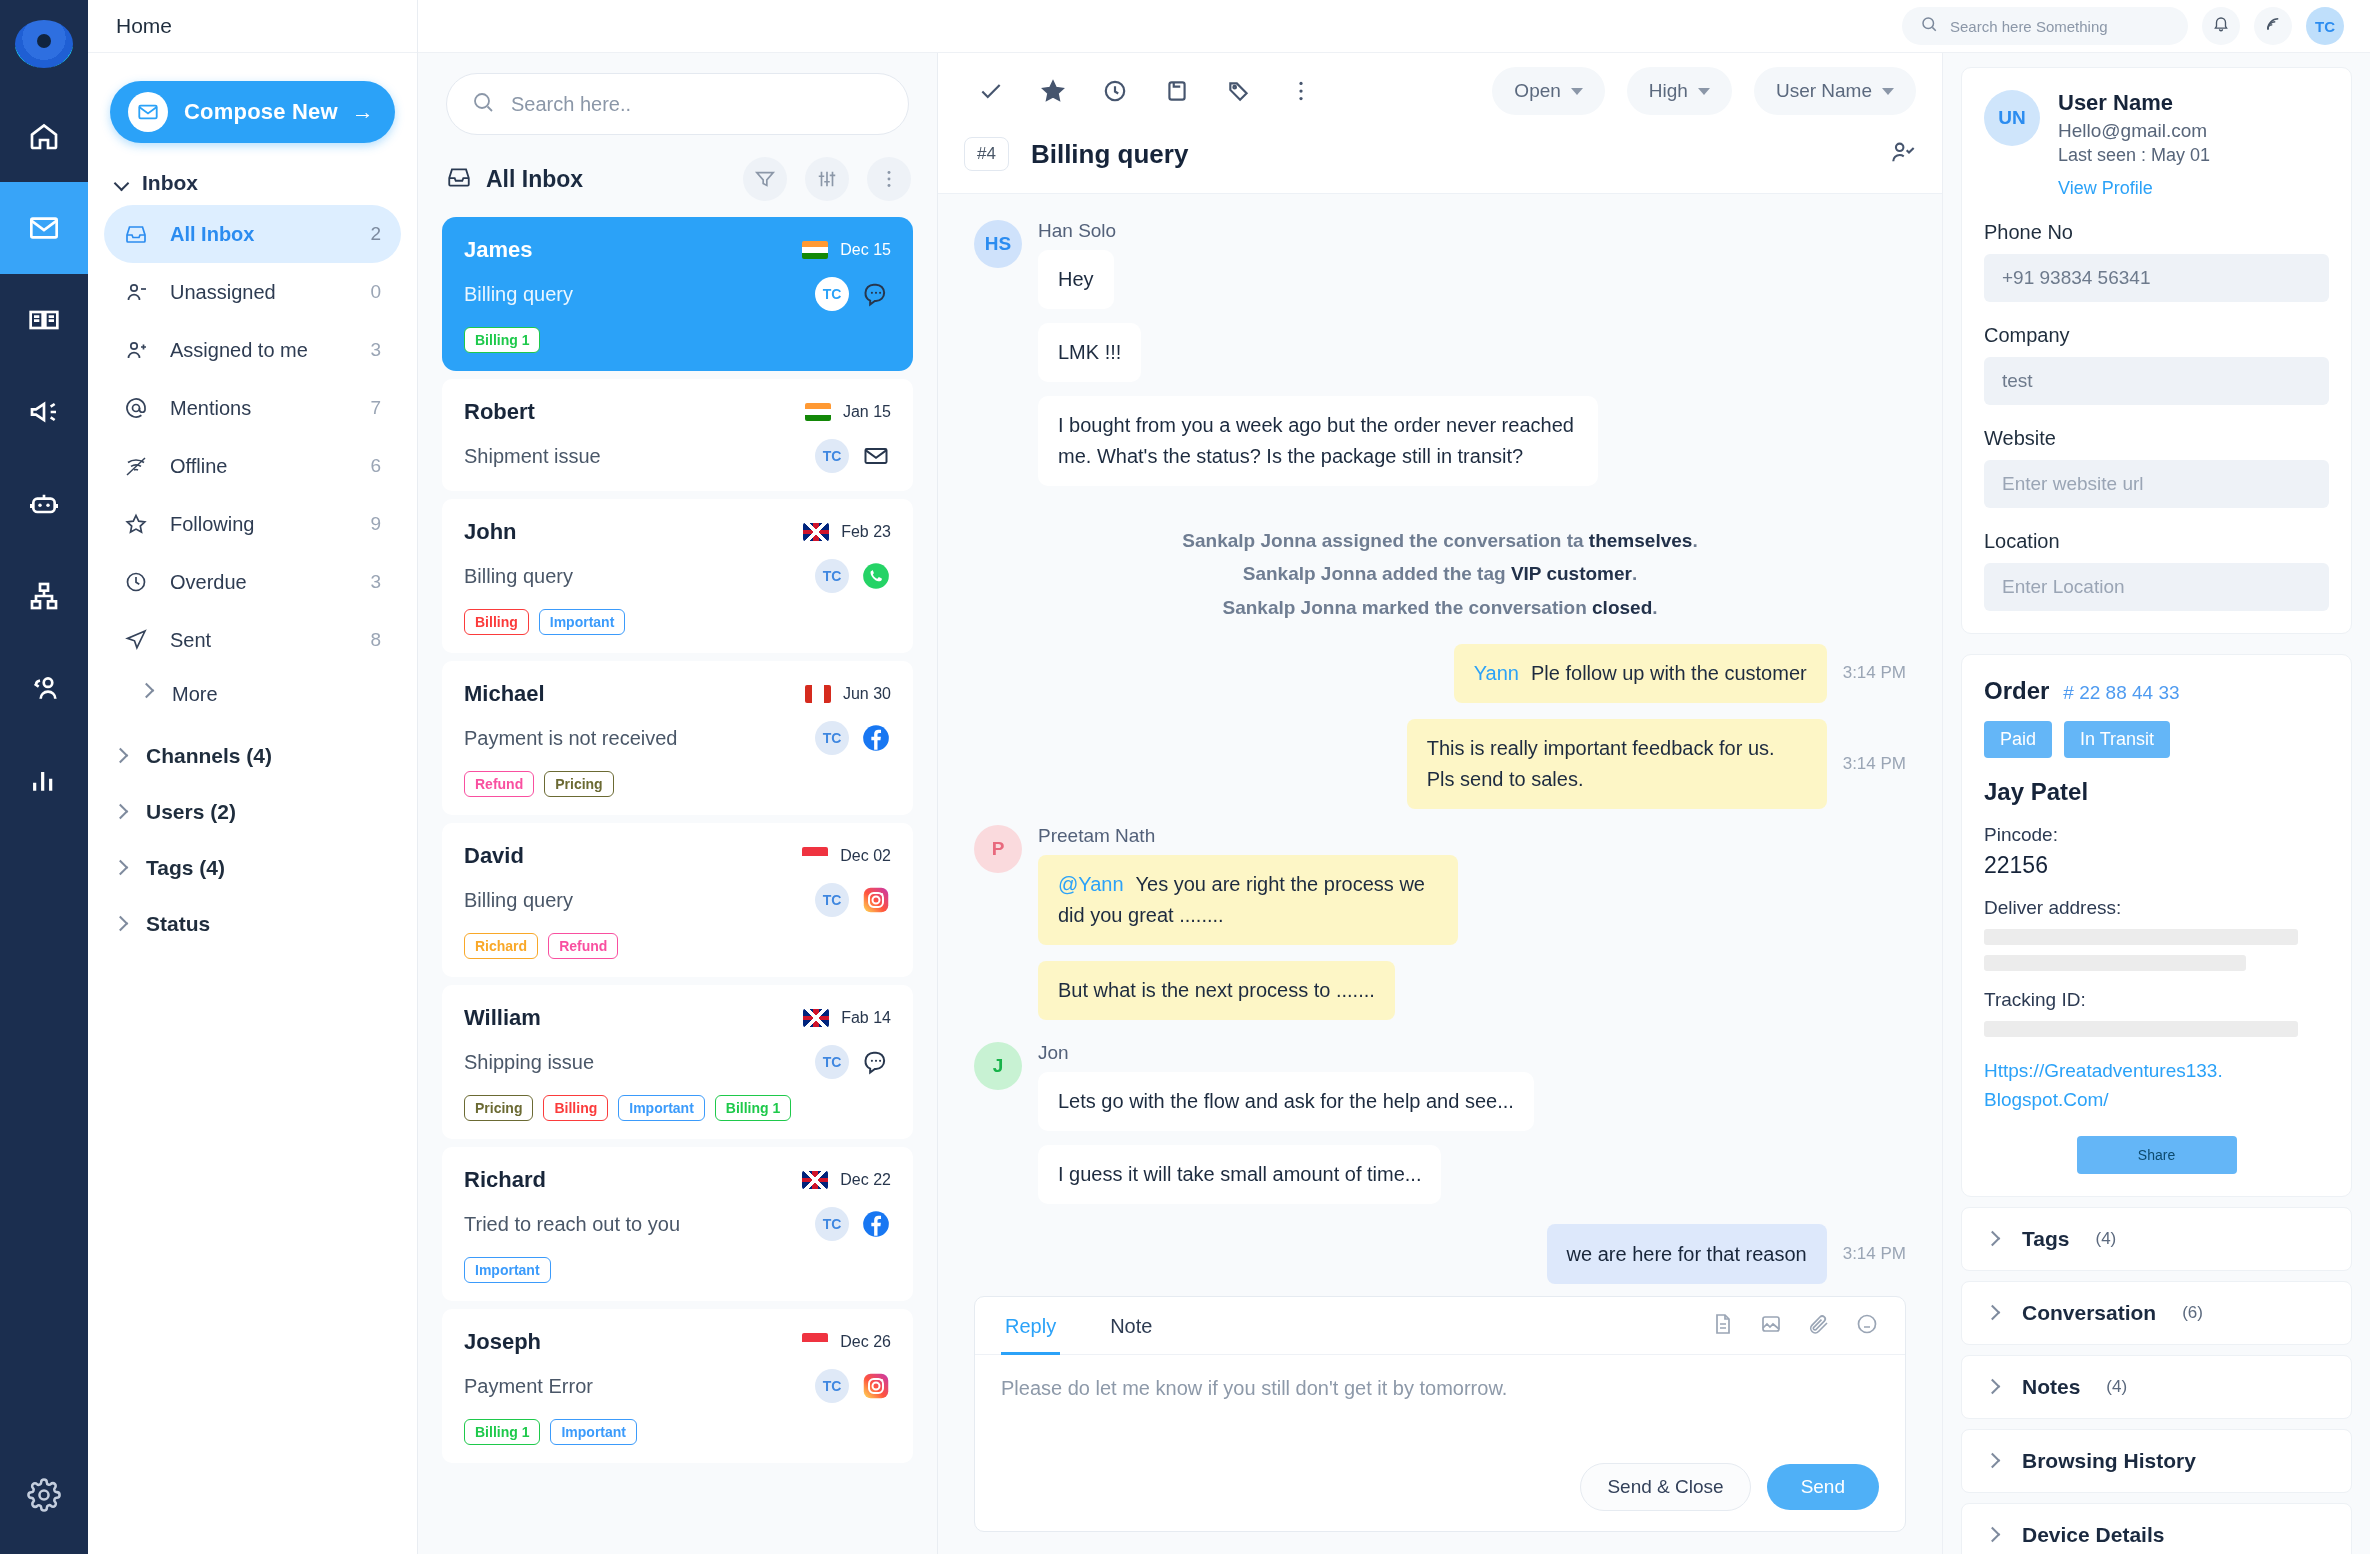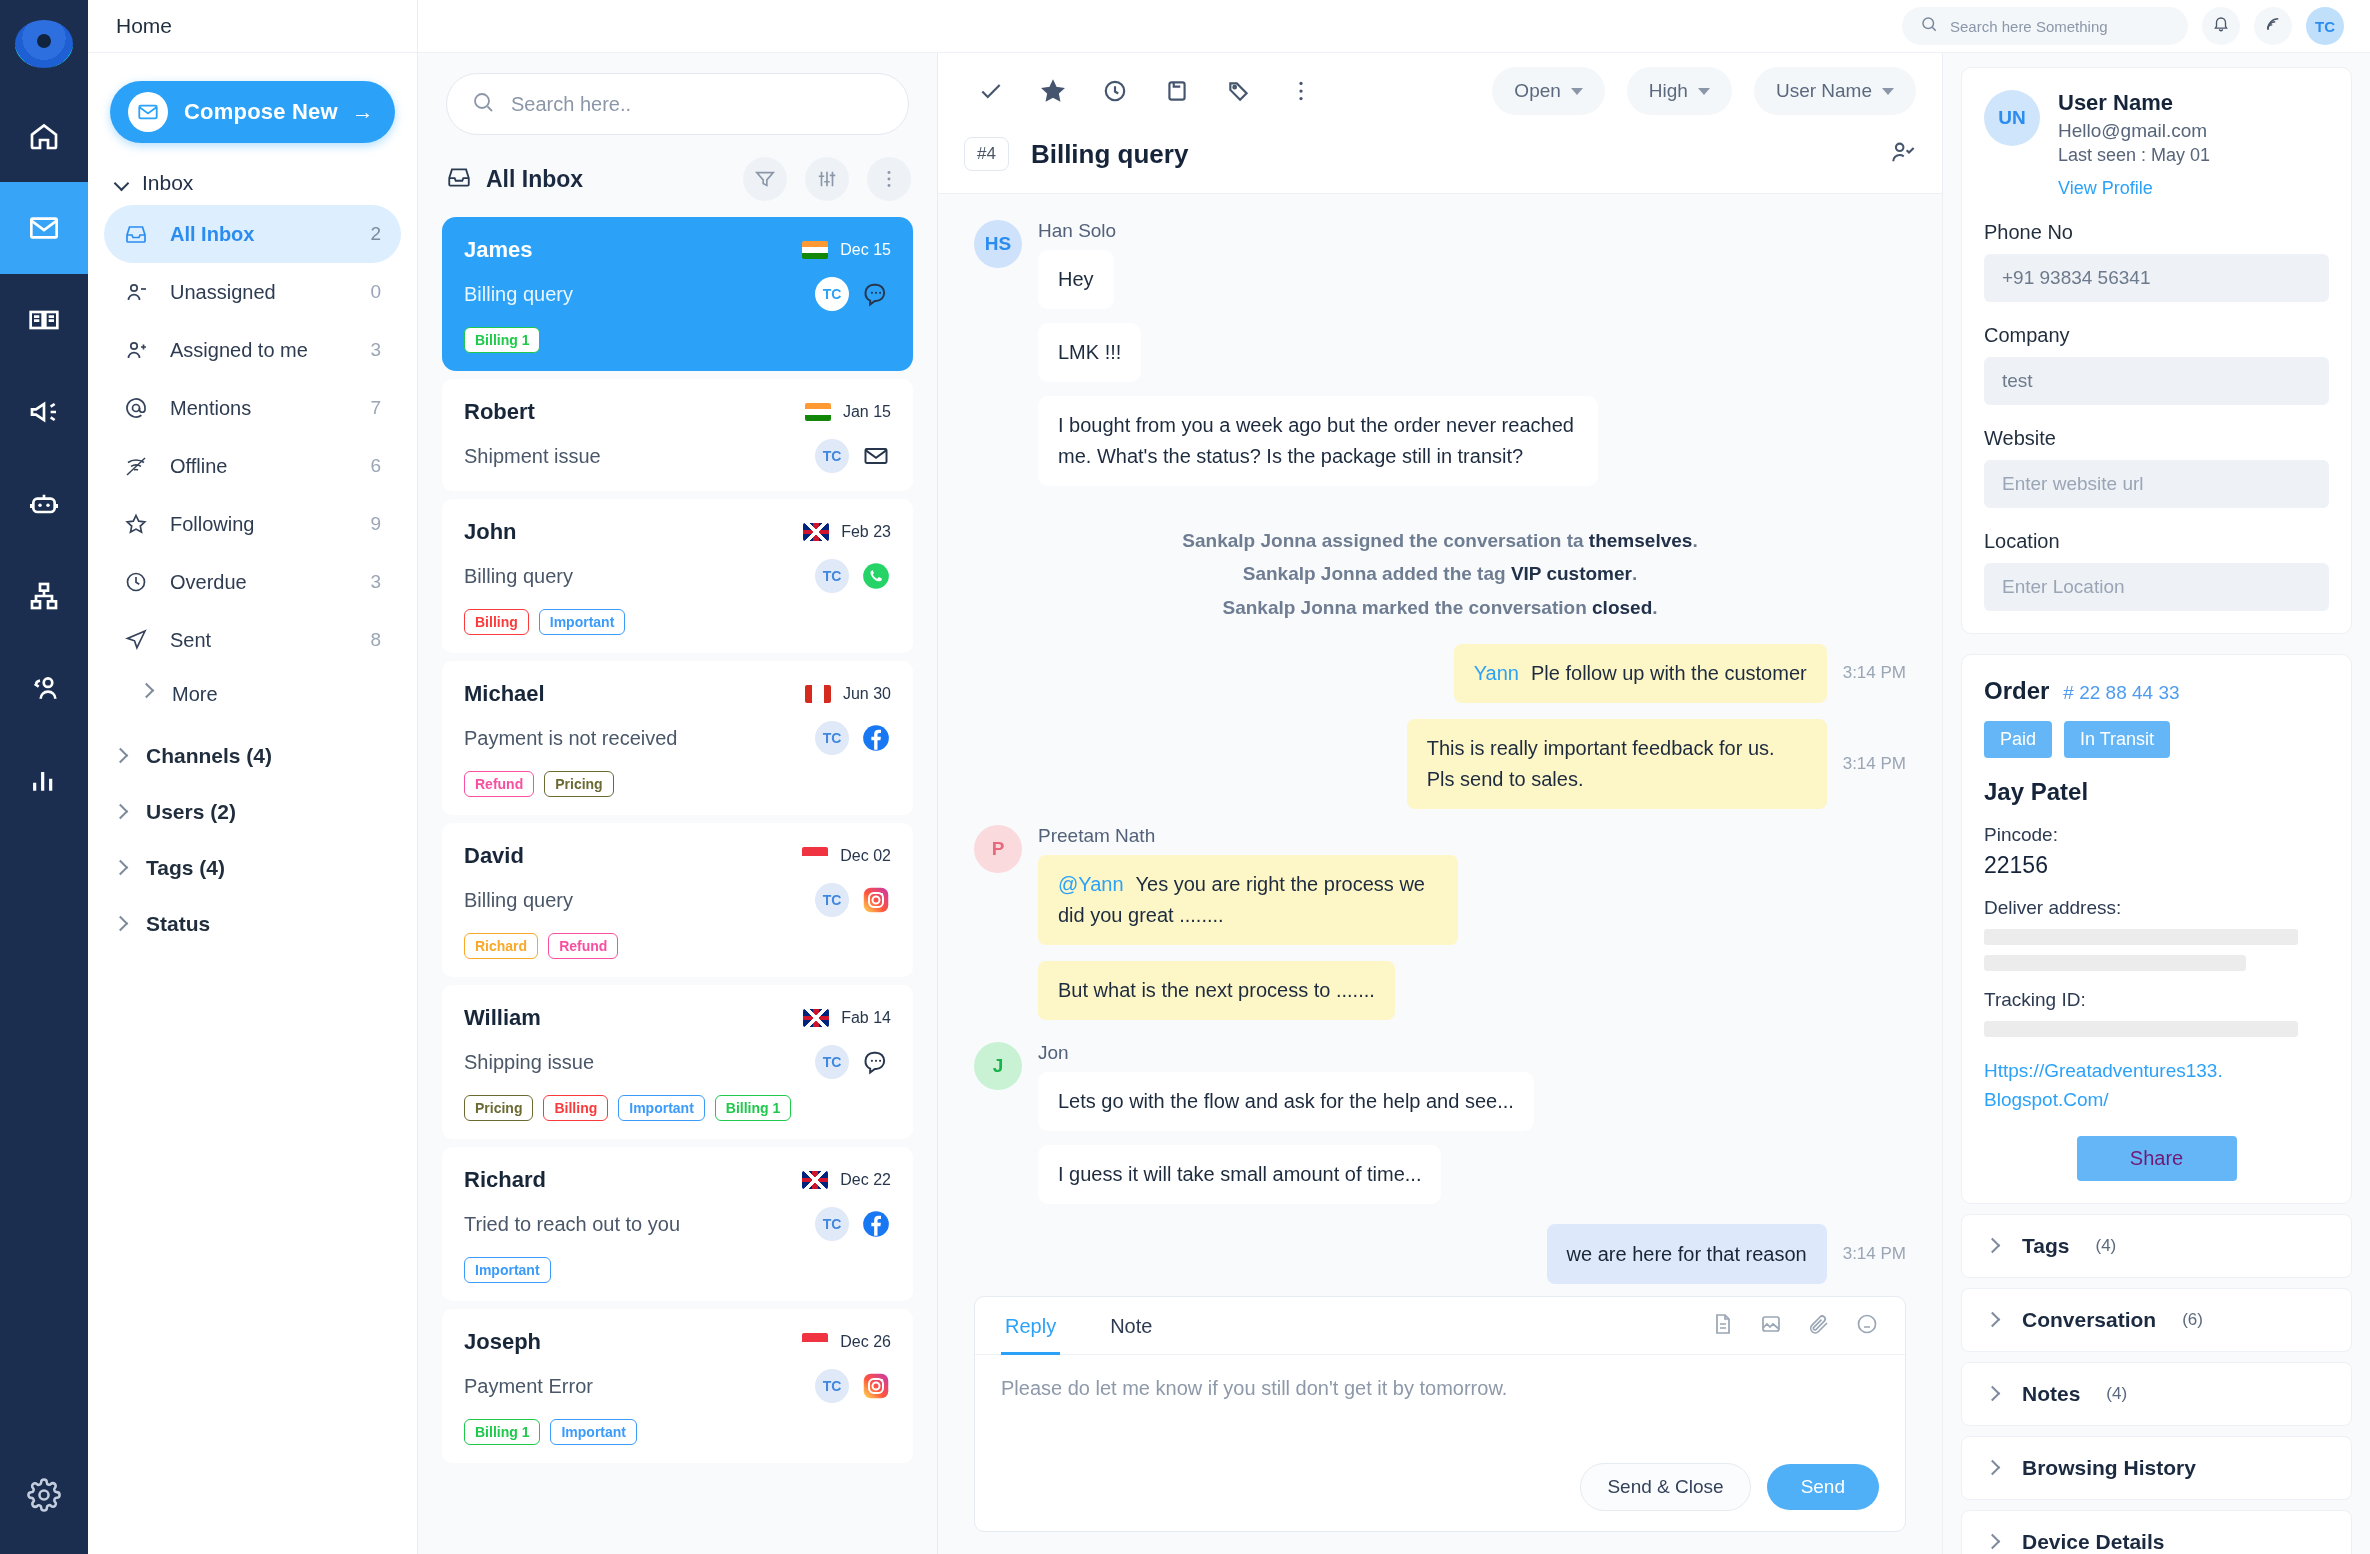--- a/index.html
+++ b/index.html
@@ -63,21 +63,21 @@
   .compose-btn .cicon {
     width: 40px; height: 40px; border-radius: 50%; background: #fff;
     display: flex; align-items: center; justify-content: center; flex: 0 0 40px;
   }
   .compose-btn .cicon svg { width: 22px; height: 22px; stroke: #2ba2f8; fill:none; stroke-width:2; }
   .compose-btn .clabel { font-size: 22px; font-weight: 700; margin-left: 16px; letter-spacing:.2px;}
   .compose-btn .carrow { margin-left: 14px; font-size: 22px; font-weight: 700; }
 
   .sec-head {
     display: flex; align-items: center; gap: 12px;
-    padding: 18px 22px 10px 26px; font-size: 21px; color: #223049; font-weight: 400;
+    padding: 18px 22px 10px 26px; font-size: 21px; color: #223049; font-weight: 700;
     cursor: pointer;
     text-align: right;
   }
   .chev { width: 16px; height: 16px; flex: 0 0 16px; position: relative; }
   .chev::before {
     content:''; position:absolute; left:2px; top:3px;
     width:9px;height:9px;border-right:2px solid #2c3a52;border-bottom:2px solid #2c3a52;
     transform: rotate(45deg);
   }
   .chev.right::before { transform: rotate(-45deg); left: 1px; top: 2px; border-color:#7f8b9e; }
@@ -240,21 +240,21 @@
   .order-row { display:flex; align-items:baseline; gap: 14px; }
   .order-t { font-size: 24px; font-weight: 700; color:#16243a; }
   .order-n { font-size: 19px; color:#4f9bf0; }
   .badges { display:flex; gap: 12px; margin-top: 16px; }
   .badge { background:#64b6f7; color:#fff; font-size:18px; padding: 8px 16px; border-radius: 4px; }
   .ord-name { font-size:24px;font-weight:700;color:#16243a;margin-top:20px;}
   .ord-lbl { font-size:19px;color:#2c3a52;margin-top:18px;}
   .ord-val { font-size:23px;color:#16243a;margin-top:6px;}
   .skel { background:#ececec; border-radius:3px; height: 16px; margin-top: 10px;}
   .ord-url { color:#2ba2f8; font-size:19px; line-height:1.5; margin-top:20px; cursor:pointer;}
-  .share-btn { background:#64b6f7;color:#701a75;border:none;border-radius:4px;font-size:20px;padding:11px 0;width:160px;display:block;margin:22px auto 0 auto;cursor:pointer;}
+  .share-btn { background:#64b6f7;color:#0c4a6e;border:none;border-radius:4px;font-size:14px;padding:11px 0;width:160px;display:block;margin:22px auto 0 auto;cursor:pointer;}
 
   .acc { background:#fff;border:1px solid #edf1f5;border-radius:8px;margin-top:10px;
          height: 64px; display:flex;align-items:center;gap:20px;padding:0 24px;cursor:pointer;}
   .acc-label { font-size:21px; color:#1b2a40; font-weight:700;}
   .acc-count { font-size:17px; color:#5b697e; font-weight:400; margin-left:-14px;}
 </style>
 </head>
 <body>
 
 <div class="app">

